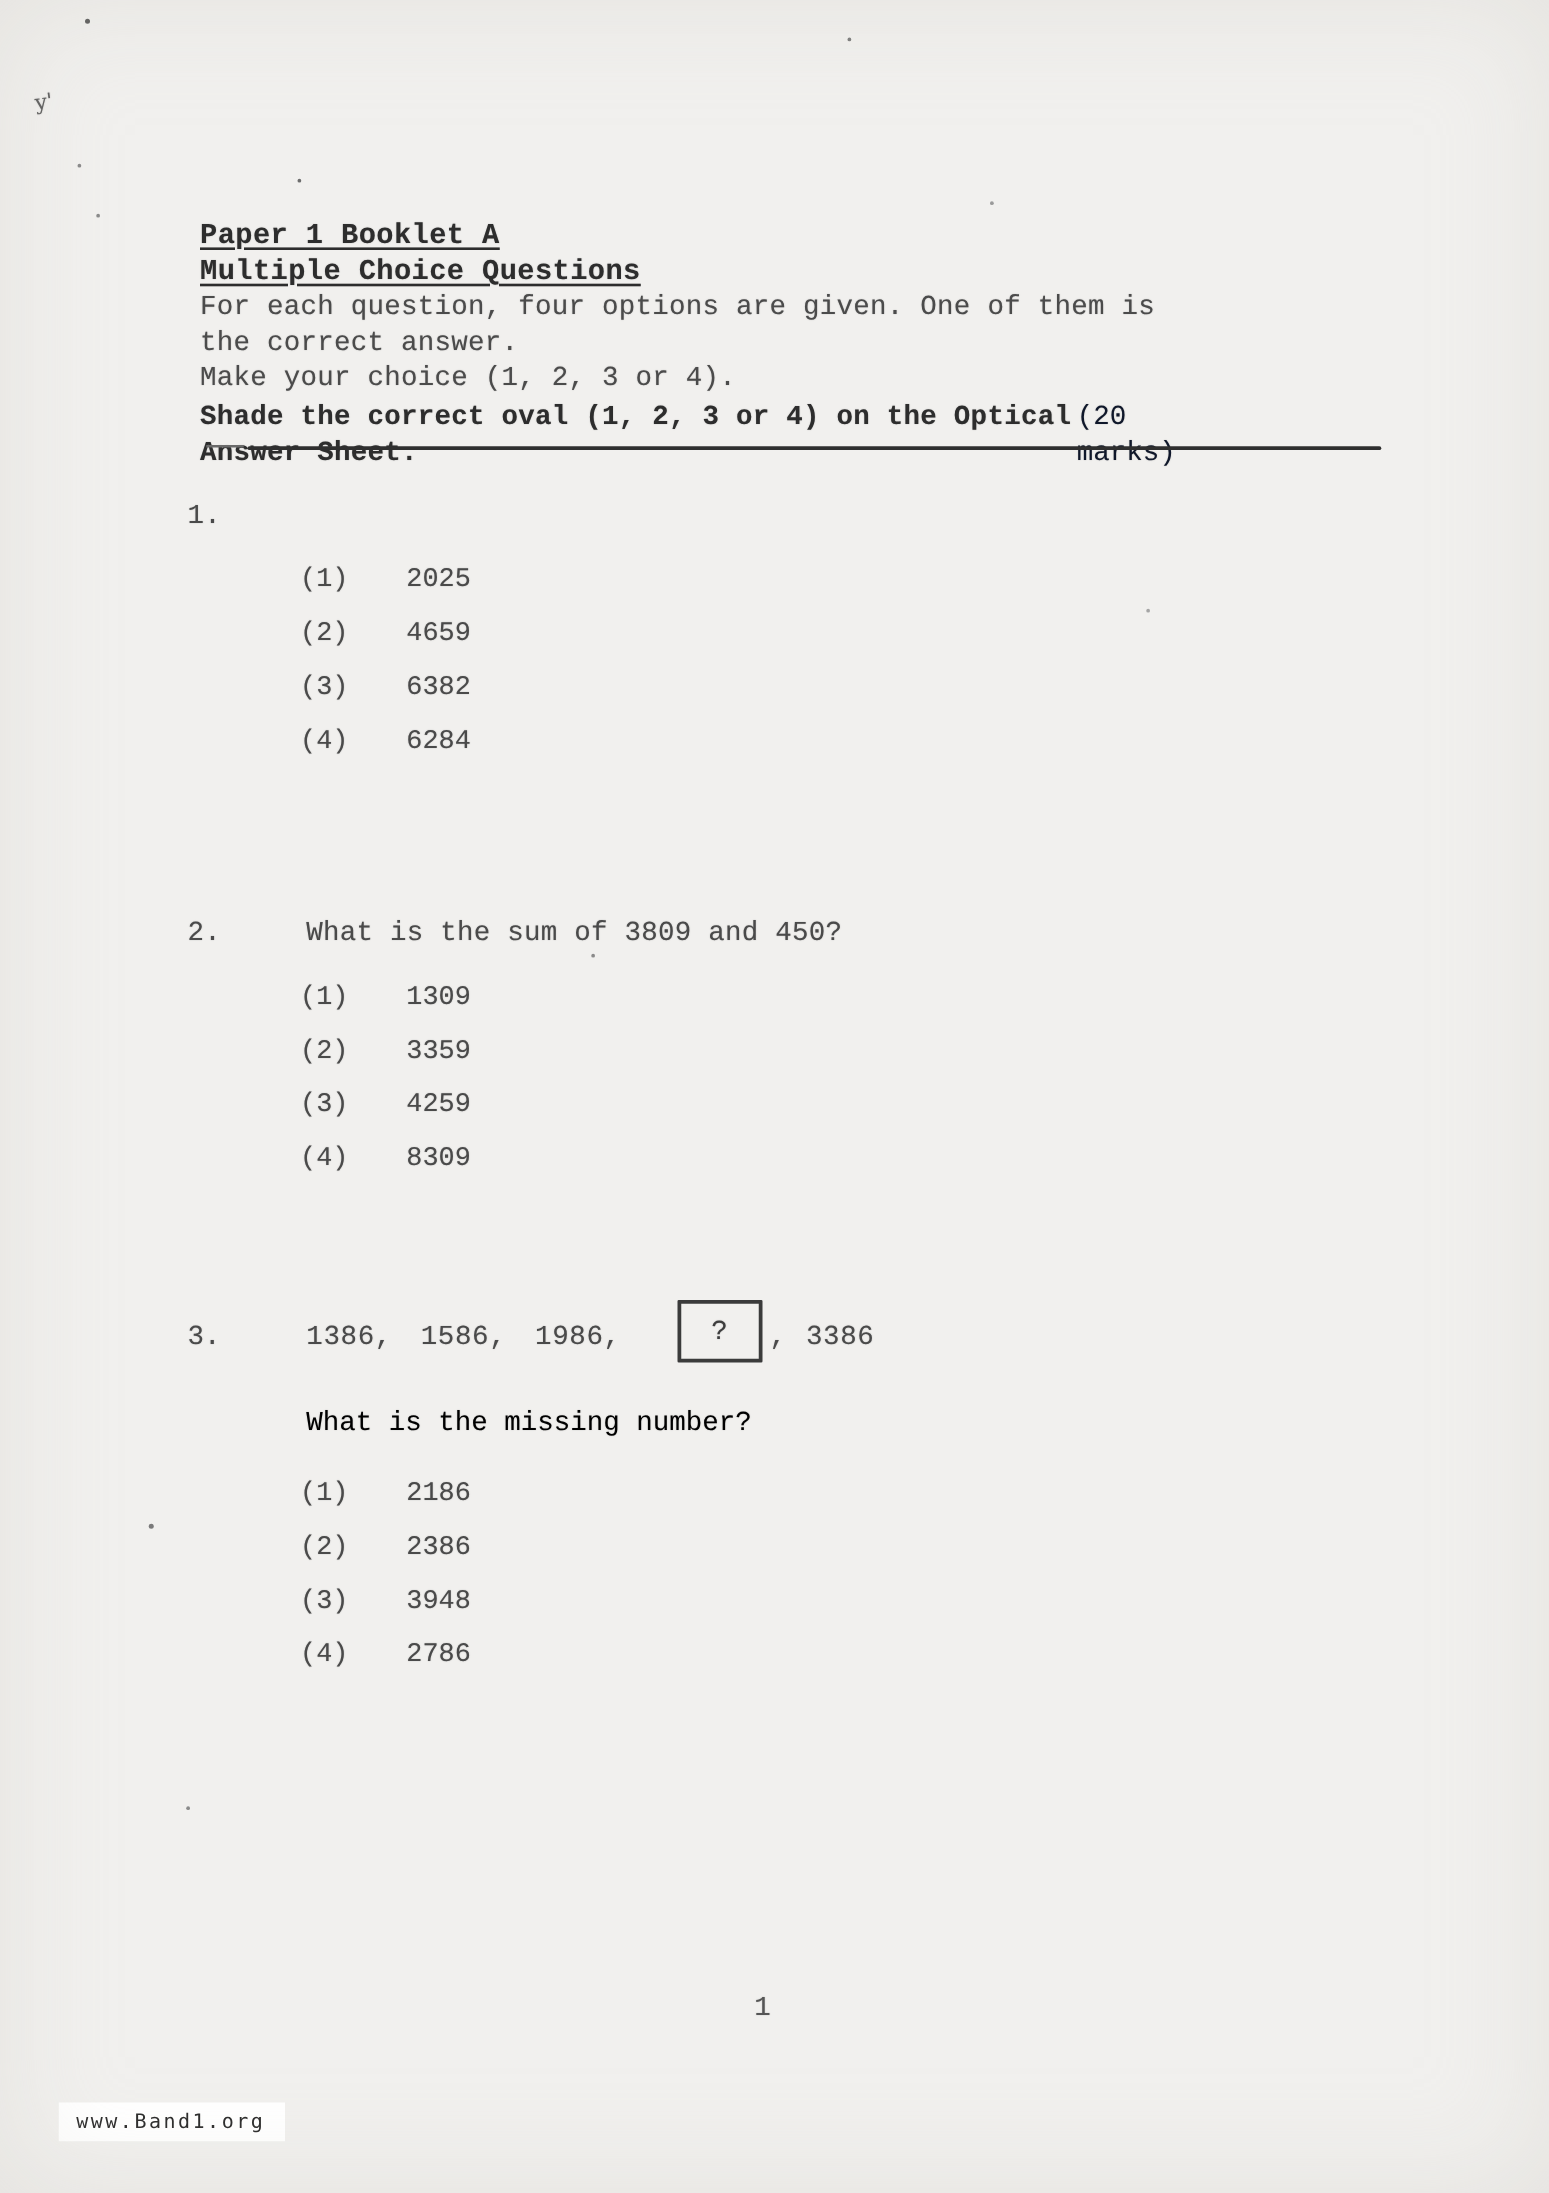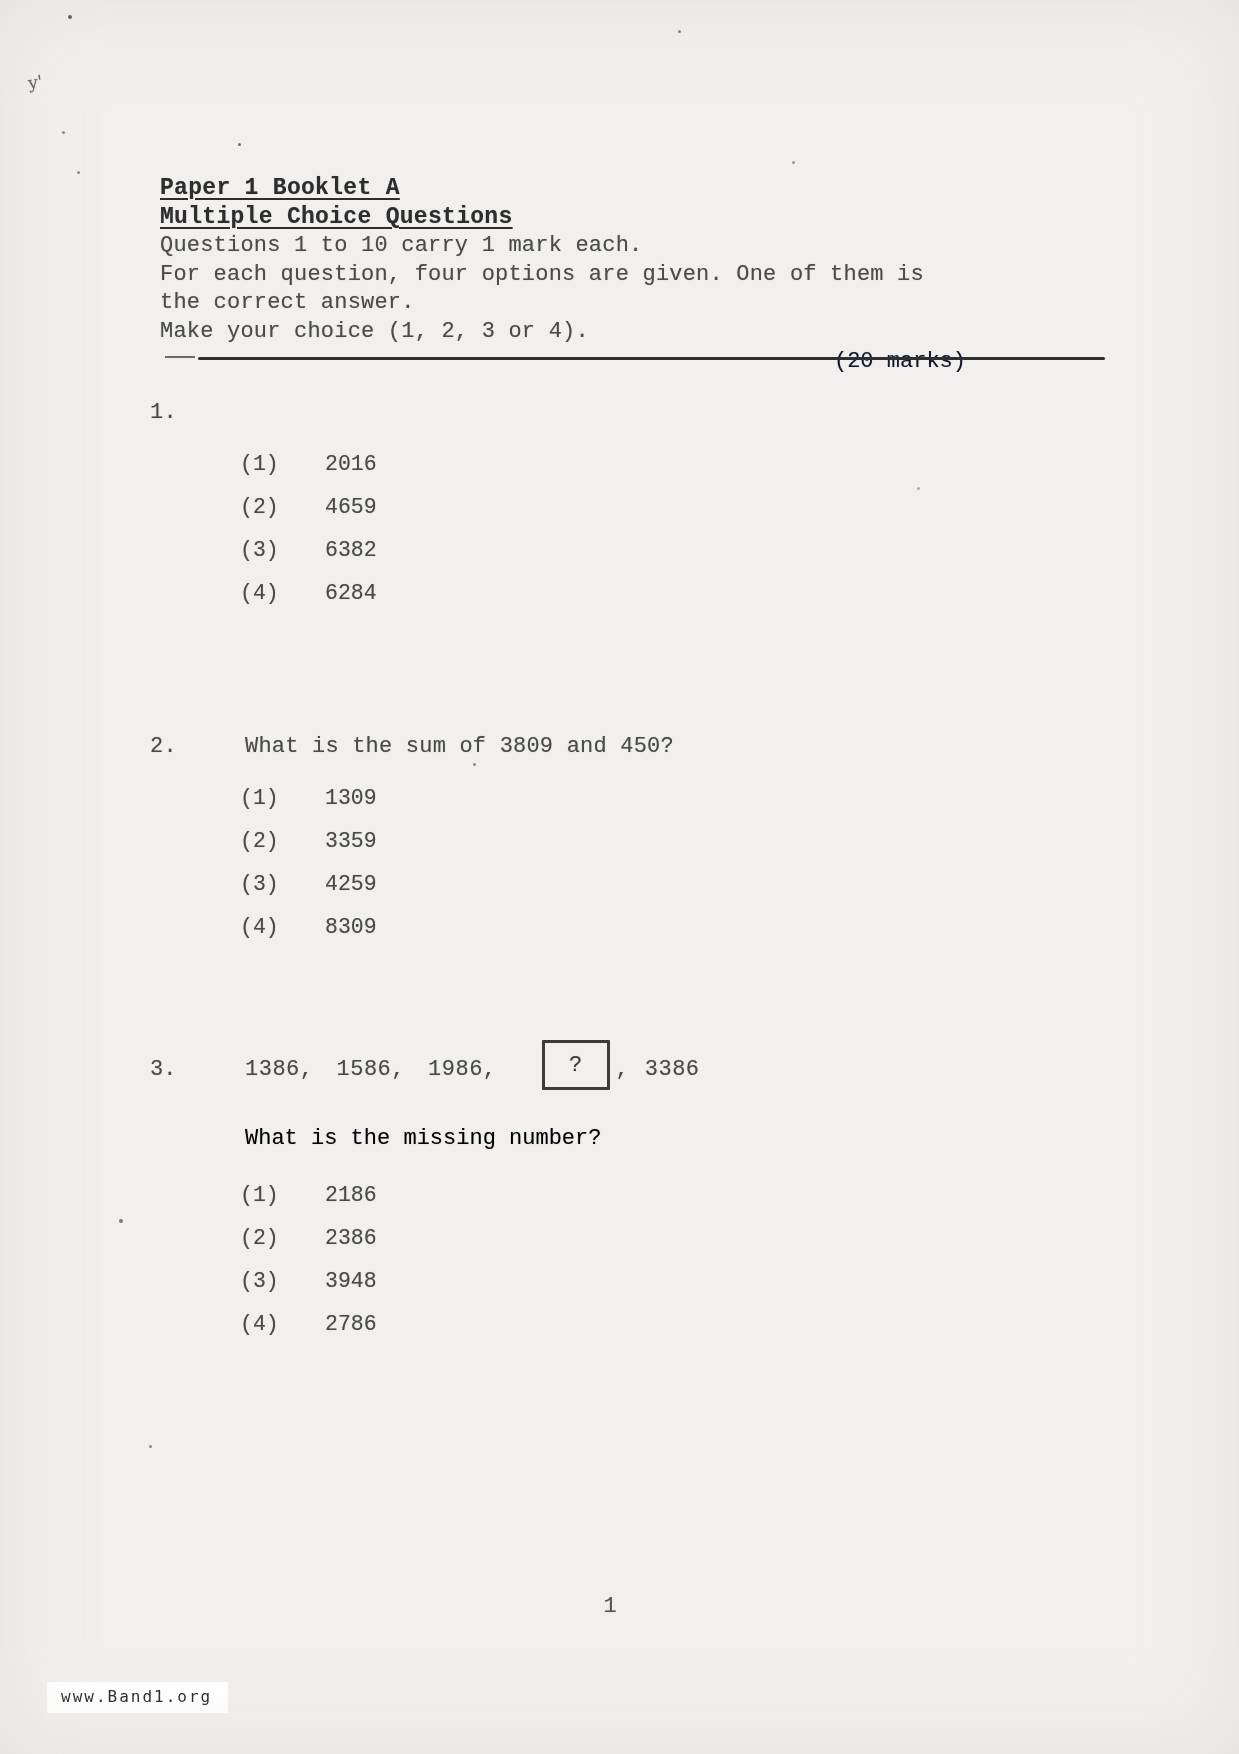--- a/index.html
+++ b/index.html
@@ -74,38 +74,38 @@
 <span class="speck" style="left:238px;top:143px;width:3px;height:3px;background:#6d6d6d;"></span>
 <span class="speck" style="left:792px;top:161px;width:3px;height:3px;background:#9a9a9a;"></span>
 <span class="speck" style="left:917px;top:487px;width:3px;height:3px;background:#a5a5a5;"></span>
 <span class="speck" style="left:473px;top:763px;width:3px;height:3px;background:#8a8a8a;"></span>
 <span class="speck" style="left:119px;top:1219px;width:4px;height:4px;background:#7a7a7a;"></span>
 <span class="speck" style="left:149px;top:1445px;width:3px;height:3px;background:#8a8a8a;"></span>
 
 <div class="header">
   <div class="h-title txt">Paper 1 Booklet A</div>
   <div class="h-title txt">Multiple Choice Questions</div>
-  <div class="h-line txt">Questions 1 to 10 carry 1 mark each.</div>
   <div class="h-line txt">For each question, four options are given. One of them is the correct answer.</div>
   <div class="h-line txt">Make your choice (1, 2, 3 or 4).</div>
   <div class="h-shade">
+    <span class="bold txt">Shade the correct oval (1, 2, 3 or 4) on the Optical Answer Sheet.</span>
     <span class="marks txt">(20 marks)</span>
   </div>
 </div>
 <div class="divider-dash"></div>
 <div class="divider"></div>
 
 <section class="question q1">
   <div class="q-row">
     <span class="q-num txt">1.</span>
   </div>
   <div class="options">
     <div class="opt-row">
       <span class="opt-label txt">(1)</span>
-      <span class="txt">2016</span>
+      <span class="txt">2025</span>
     </div>
     <div class="opt-row">
       <span class="opt-label txt">(2)</span>
       <span class="txt">4659</span>
     </div>
     <div class="opt-row">
       <span class="opt-label txt">(3)</span>
       <span class="txt">6382</span>
     </div>
     <div class="opt-row">

